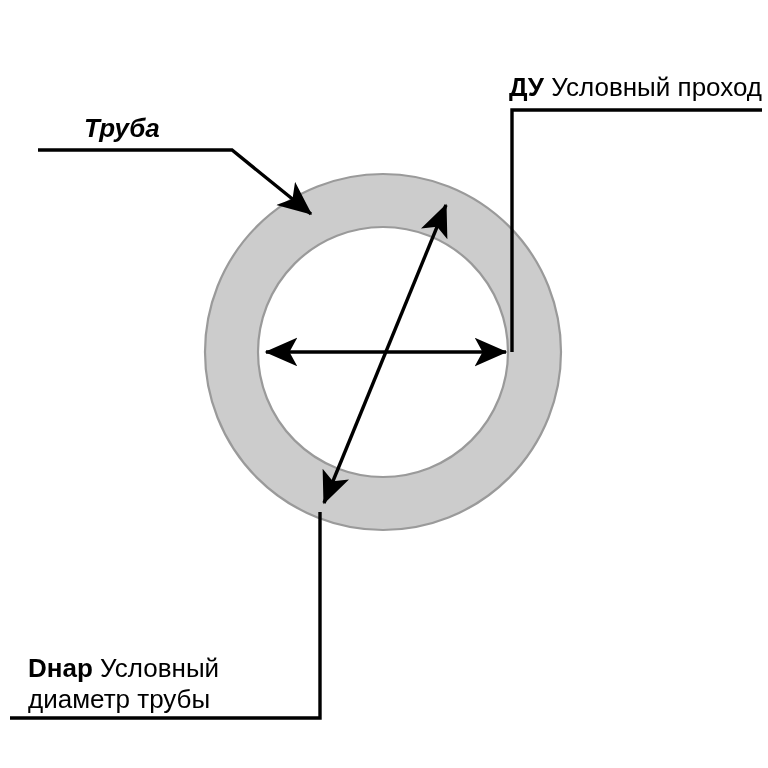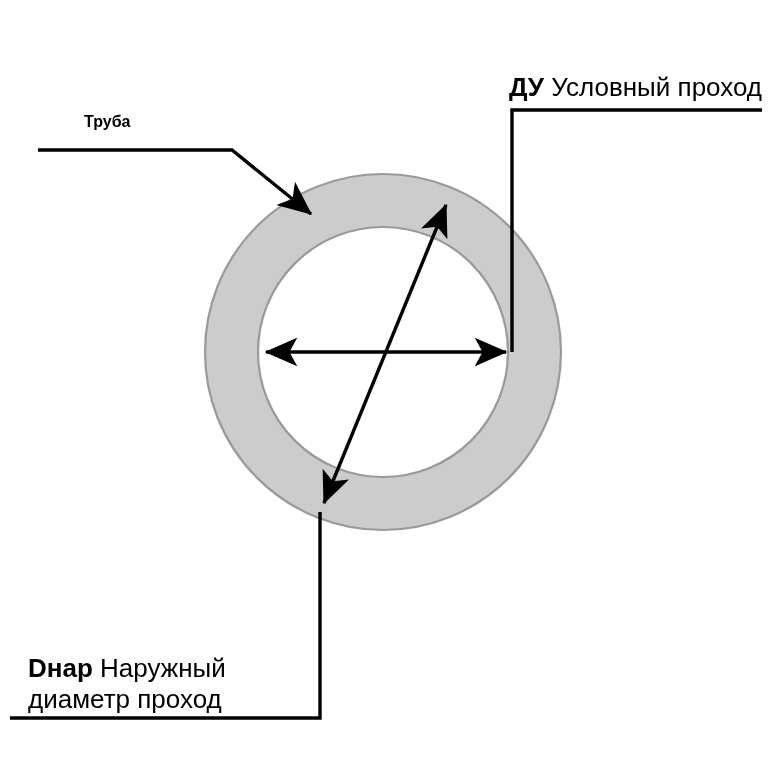--- a/index.html
+++ b/index.html
@@ -37,22 +37,23 @@
   }
   .label-sym {
     font-weight: bold;
   }
   .label-desc {
     font-weight: normal;
   }
   #label-truba {
     left: 84px;
     top: 113px;
-    font-size: 16px;
+    font-size: 26px;
     font-weight: bold;
+    font-style: italic;
   }
   #label-du {
     left: 509px;
     top: 72px;
     font-size: 26px;
   }
   #label-dnar {
     left: 28px;
     top: 653px;
     font-size: 26px;
@@ -107,16 +108,16 @@
 
   <div class="label-text" id="label-truba">
     <span class="label-sym">Труба</span>
   </div>
 
   <div class="label-text" id="label-du">
     <span class="label-sym">ДУ</span><span> </span><span class="label-desc">Условный проход</span>
   </div>
 
   <div class="label-text" id="label-dnar">
-    <span class="label-sym">Dнар</span><span> </span><span class="label-desc">Наружный диаметр проход</span>
+    <span class="label-sym">Dнар</span><span> </span><span class="label-desc">Условный диаметр трубы</span>
   </div>
 
 </div>
 
 </body></html>

